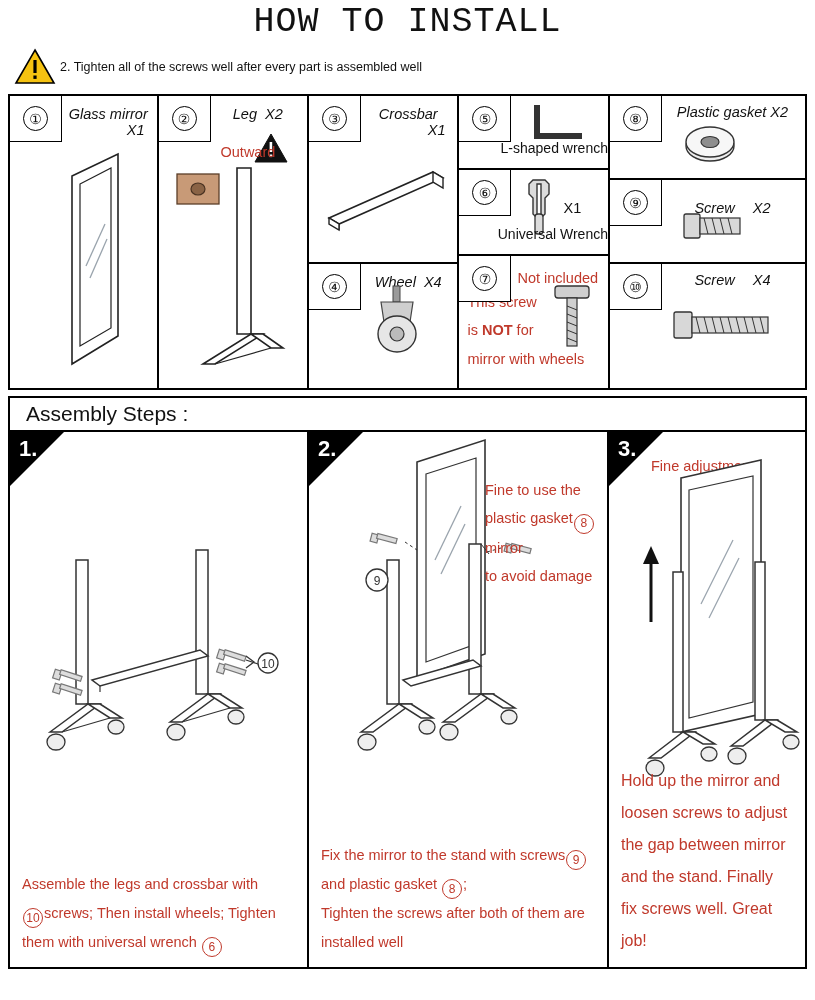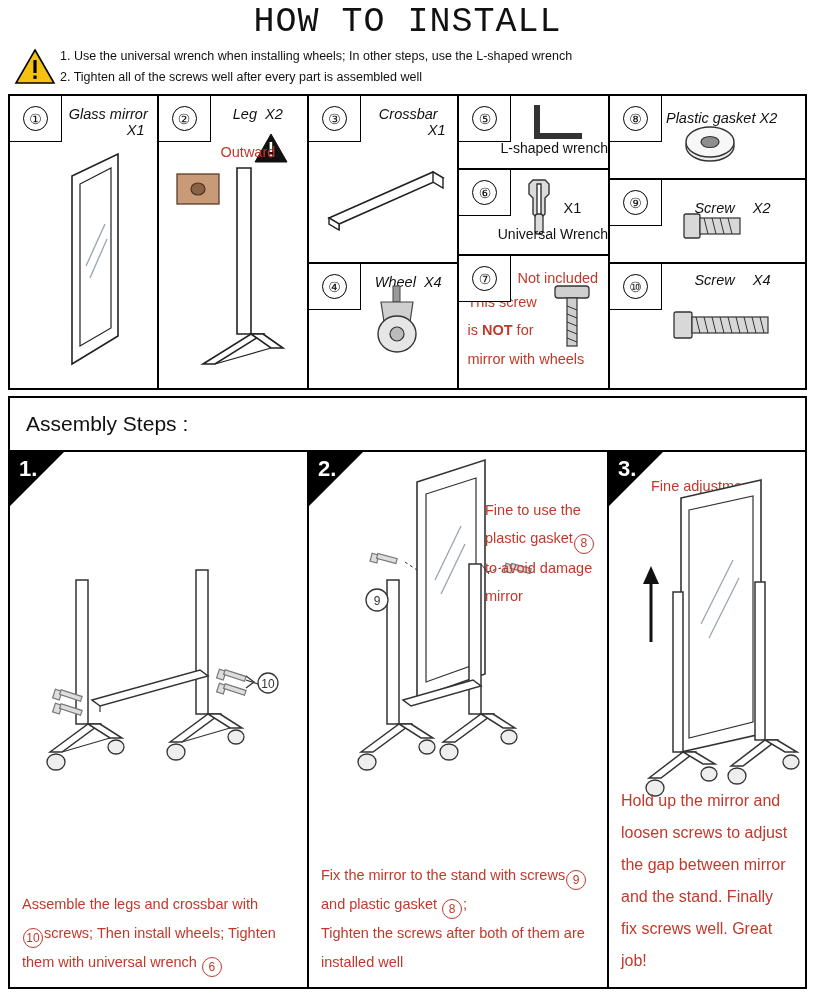--- a/index.html
+++ b/index.html
@@ -75,21 +75,21 @@
   .col1 { width: 150px; }
   .col2 { width: 152px; }
   .col3 { width: 152px; }
   .col4 { width: 152px; }
   .col5 { width: 197px; }
 
   
   .asm-header {
     margin: 6px 8px 0 8px;
     border: 2px solid #000;
-    height: 56px;
+    height: 36px;
     display: flex; align-items: center;
     padding-left: 16px;
     font-size: 21px;
   }
 
   
   .steps {
     margin: 0 8px 8px 8px;
     border: 2px solid #000;
     border-top: none;
@@ -135,21 +135,20 @@
 
   <div class="title">HOW TO INSTALL</div>
 
   <div class="notes-row">
     <svg class="warn-tri" viewBox="0 0 42 40">
       <polygon points="21,3 40,36 2,36" fill="#f5c211" stroke="#000" stroke-width="1.6"></polygon>
       <rect x="19.4" y="13" width="3.2" height="13" fill="#000"></rect>
       <rect x="19.4" y="28.5" width="3.2" height="3.4" fill="#000"></rect>
     </svg>
     <div class="notes">
-      <div>1. Use the universal wrench when installing wheels; In other steps, use the L-shaped wrench</div>
       <div>2. Tighten all of the screws well after every part is assembled well</div>
     </div>
   </div>
 
   <div class="parts">
 
     <div class="cell col1">
       <div class="num">
         <span class="numcircle">①</span>
       </div>
@@ -268,21 +267,21 @@
           <div>mirror with wheels</div>
         </div>
       </div>
     </div>
 
     <div class="cell col5">
       <div class="subrow" style="height:84px">
         <div class="num">
           <span class="numcircle">⑧</span>
         </div>
-        <div class="lbl" style="top:14px; text-align:left;">
+        <div class="lbl" style="top:8px; text-align:center;">
           <span>Plastic gasket</span>
           <span>X2</span>
         </div>
         <svg class="art" width="197" height="84" viewBox="0 0 197 84">
           <ellipse cx="100" cy="50" rx="24" ry="15" fill="#eee" stroke="#333" stroke-width="1.4"></ellipse>
           <ellipse cx="100" cy="46" rx="24" ry="15" fill="#f7f7f7" stroke="#333" stroke-width="1.4"></ellipse>
           <ellipse cx="100" cy="46" rx="9" ry="5.5" fill="#8e8e8e" stroke="#333" stroke-width="1.2"></ellipse>
         </svg>
       </div>
       <div class="subrow" style="height:84px">
@@ -424,22 +423,22 @@
         <circle cx="68" cy="148" r="11" fill="#fff" stroke="#333" stroke-width="1.3"></circle>
         <text x="68" y="153" font-size="12" text-anchor="middle" fill="#333" font-family="Liberation Sans">9</text>
         <line x1="172" y1="112" x2="180" y2="122" stroke="#333" stroke-width="1"></line>
       </svg>
 
       <div class="overlay-text" style="left:176px; top:44px; width:126px;">
         <div>Fine to use the</div>
         <div>
           <span>plastic gasket</span><span class="inline-circ">8</span>
         </div>
+        <div>mirror</div>
         <div>to avoid damage</div>
-        <div>mirror</div>
       </div>
 
       <div class="step-text">
         <div>
           <span>Fix the mirror to the stand with screws</span><span class="inline-circ">9</span>
         </div>
         <div>
           <span>and plastic gasket</span> <span class="inline-circ">8</span><span>;</span>
         </div>
         <div>Tighten the screws after both of them are</div>

